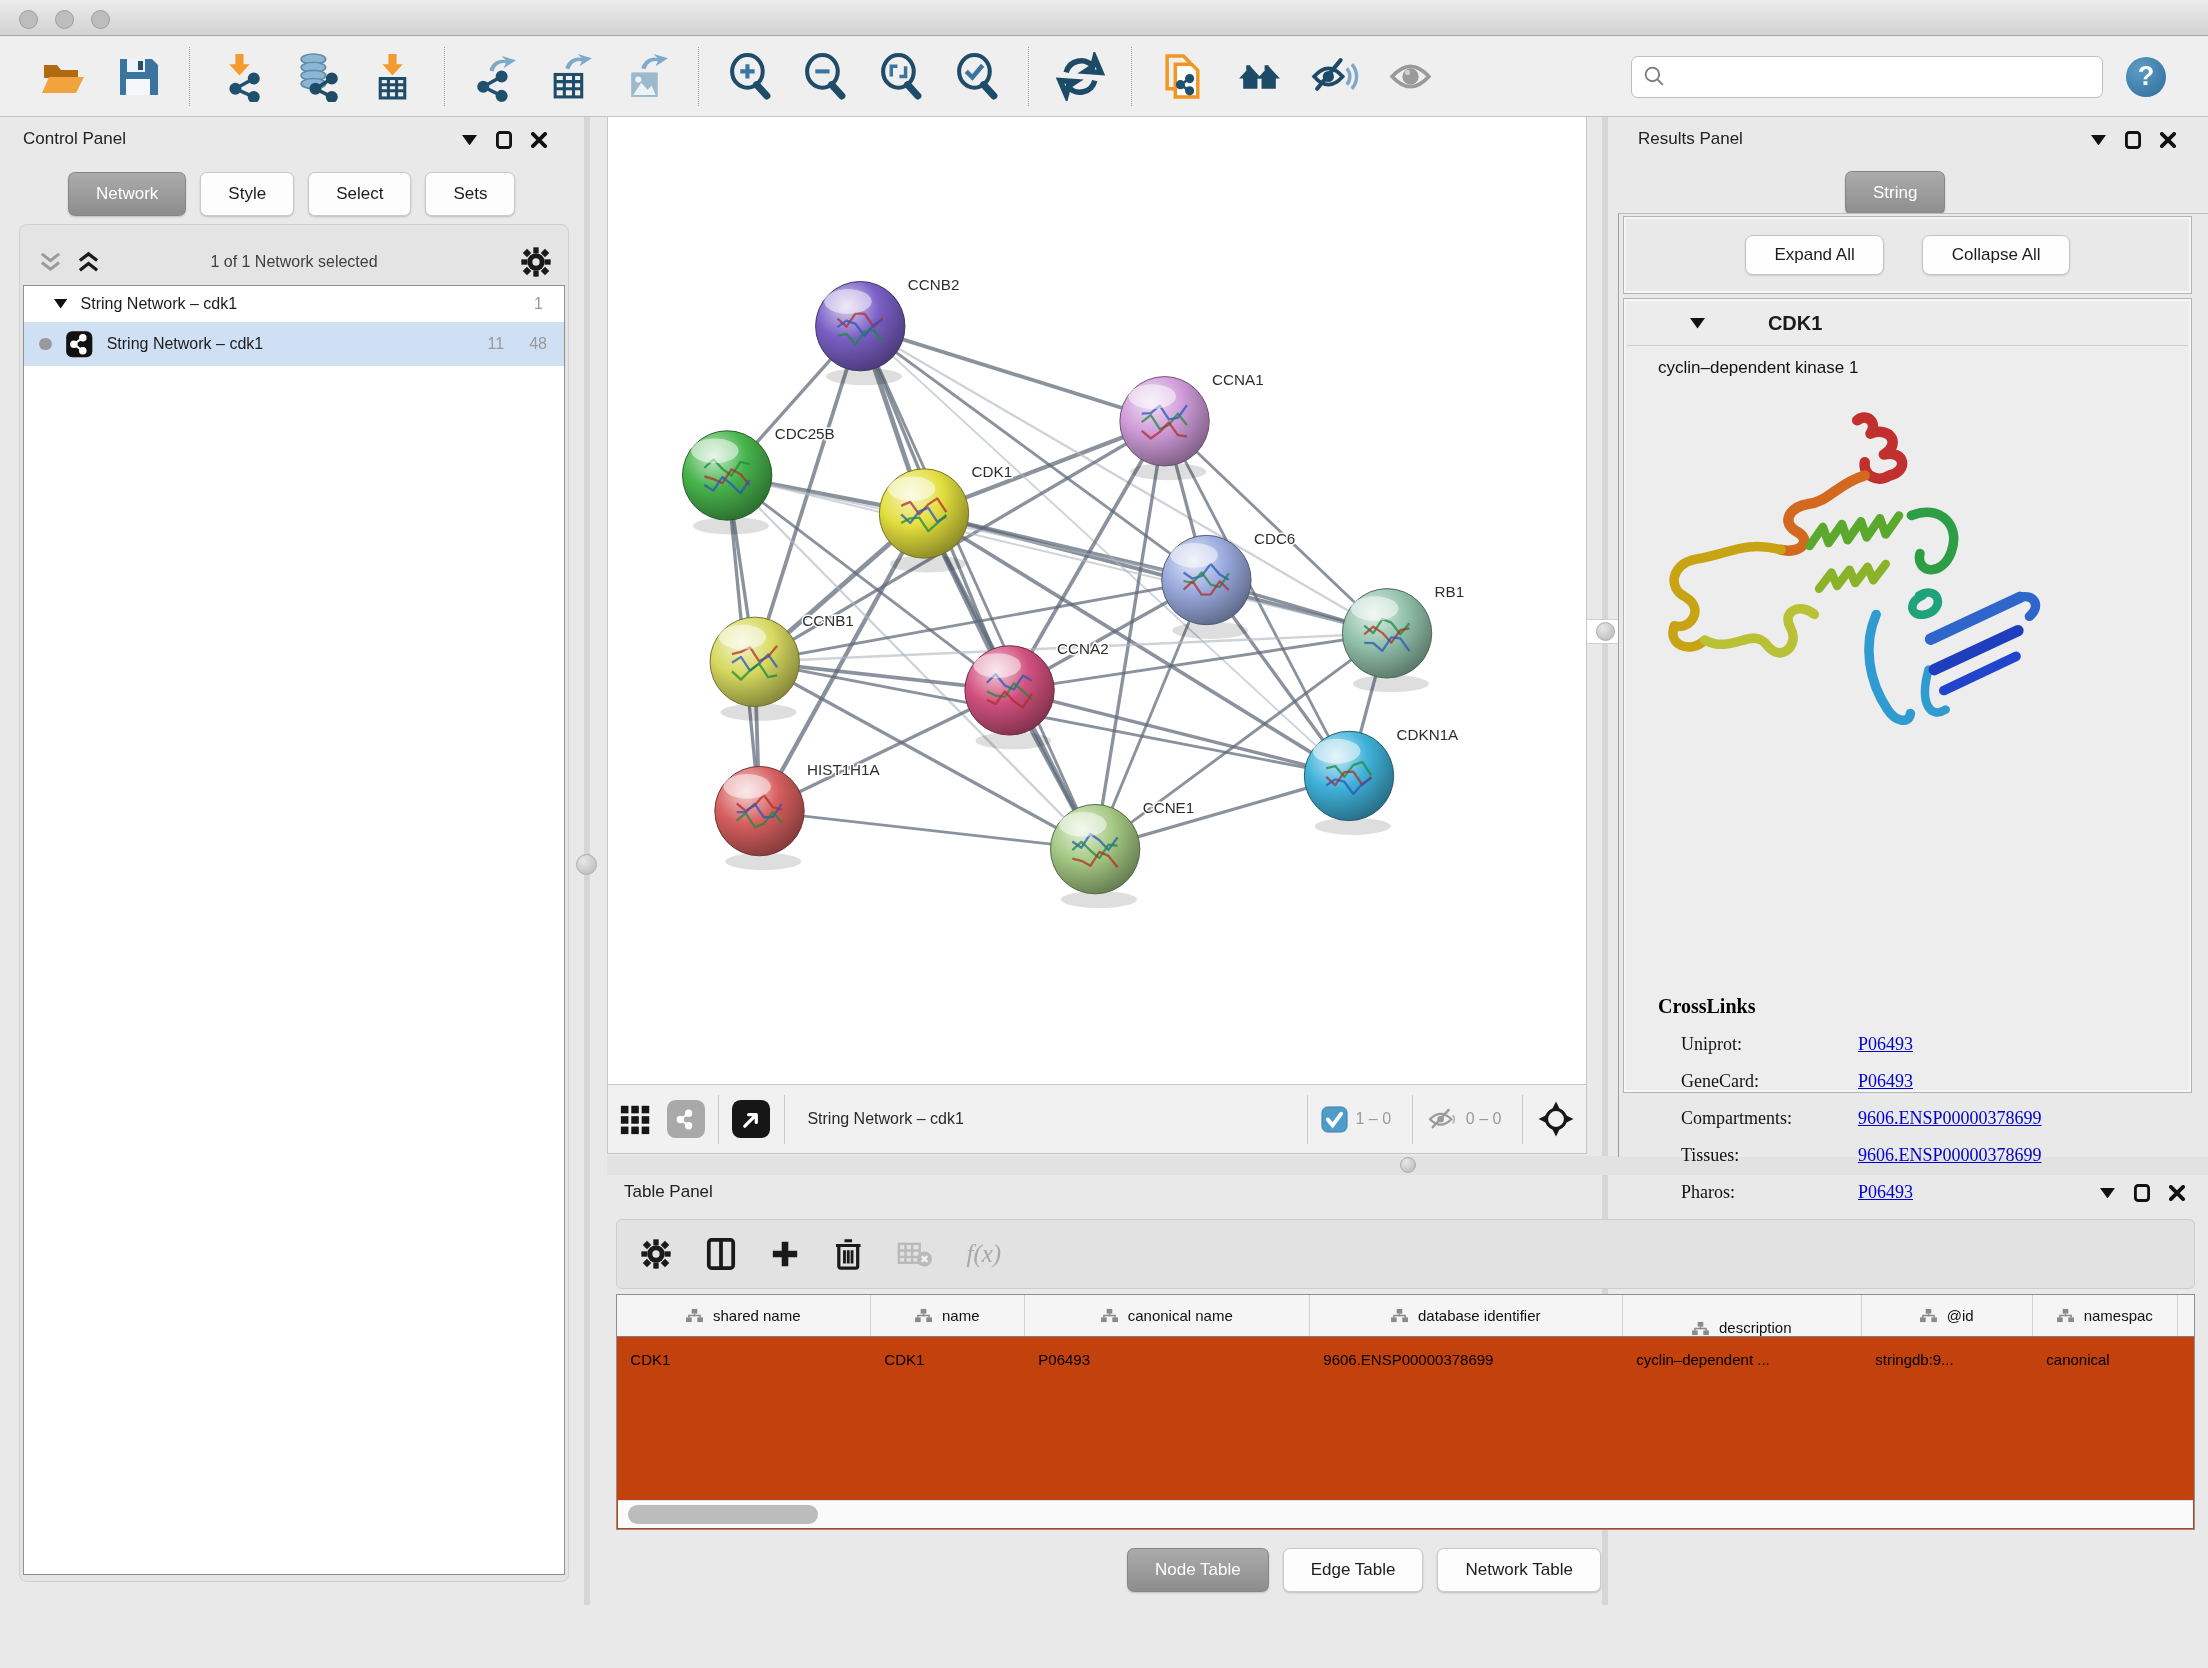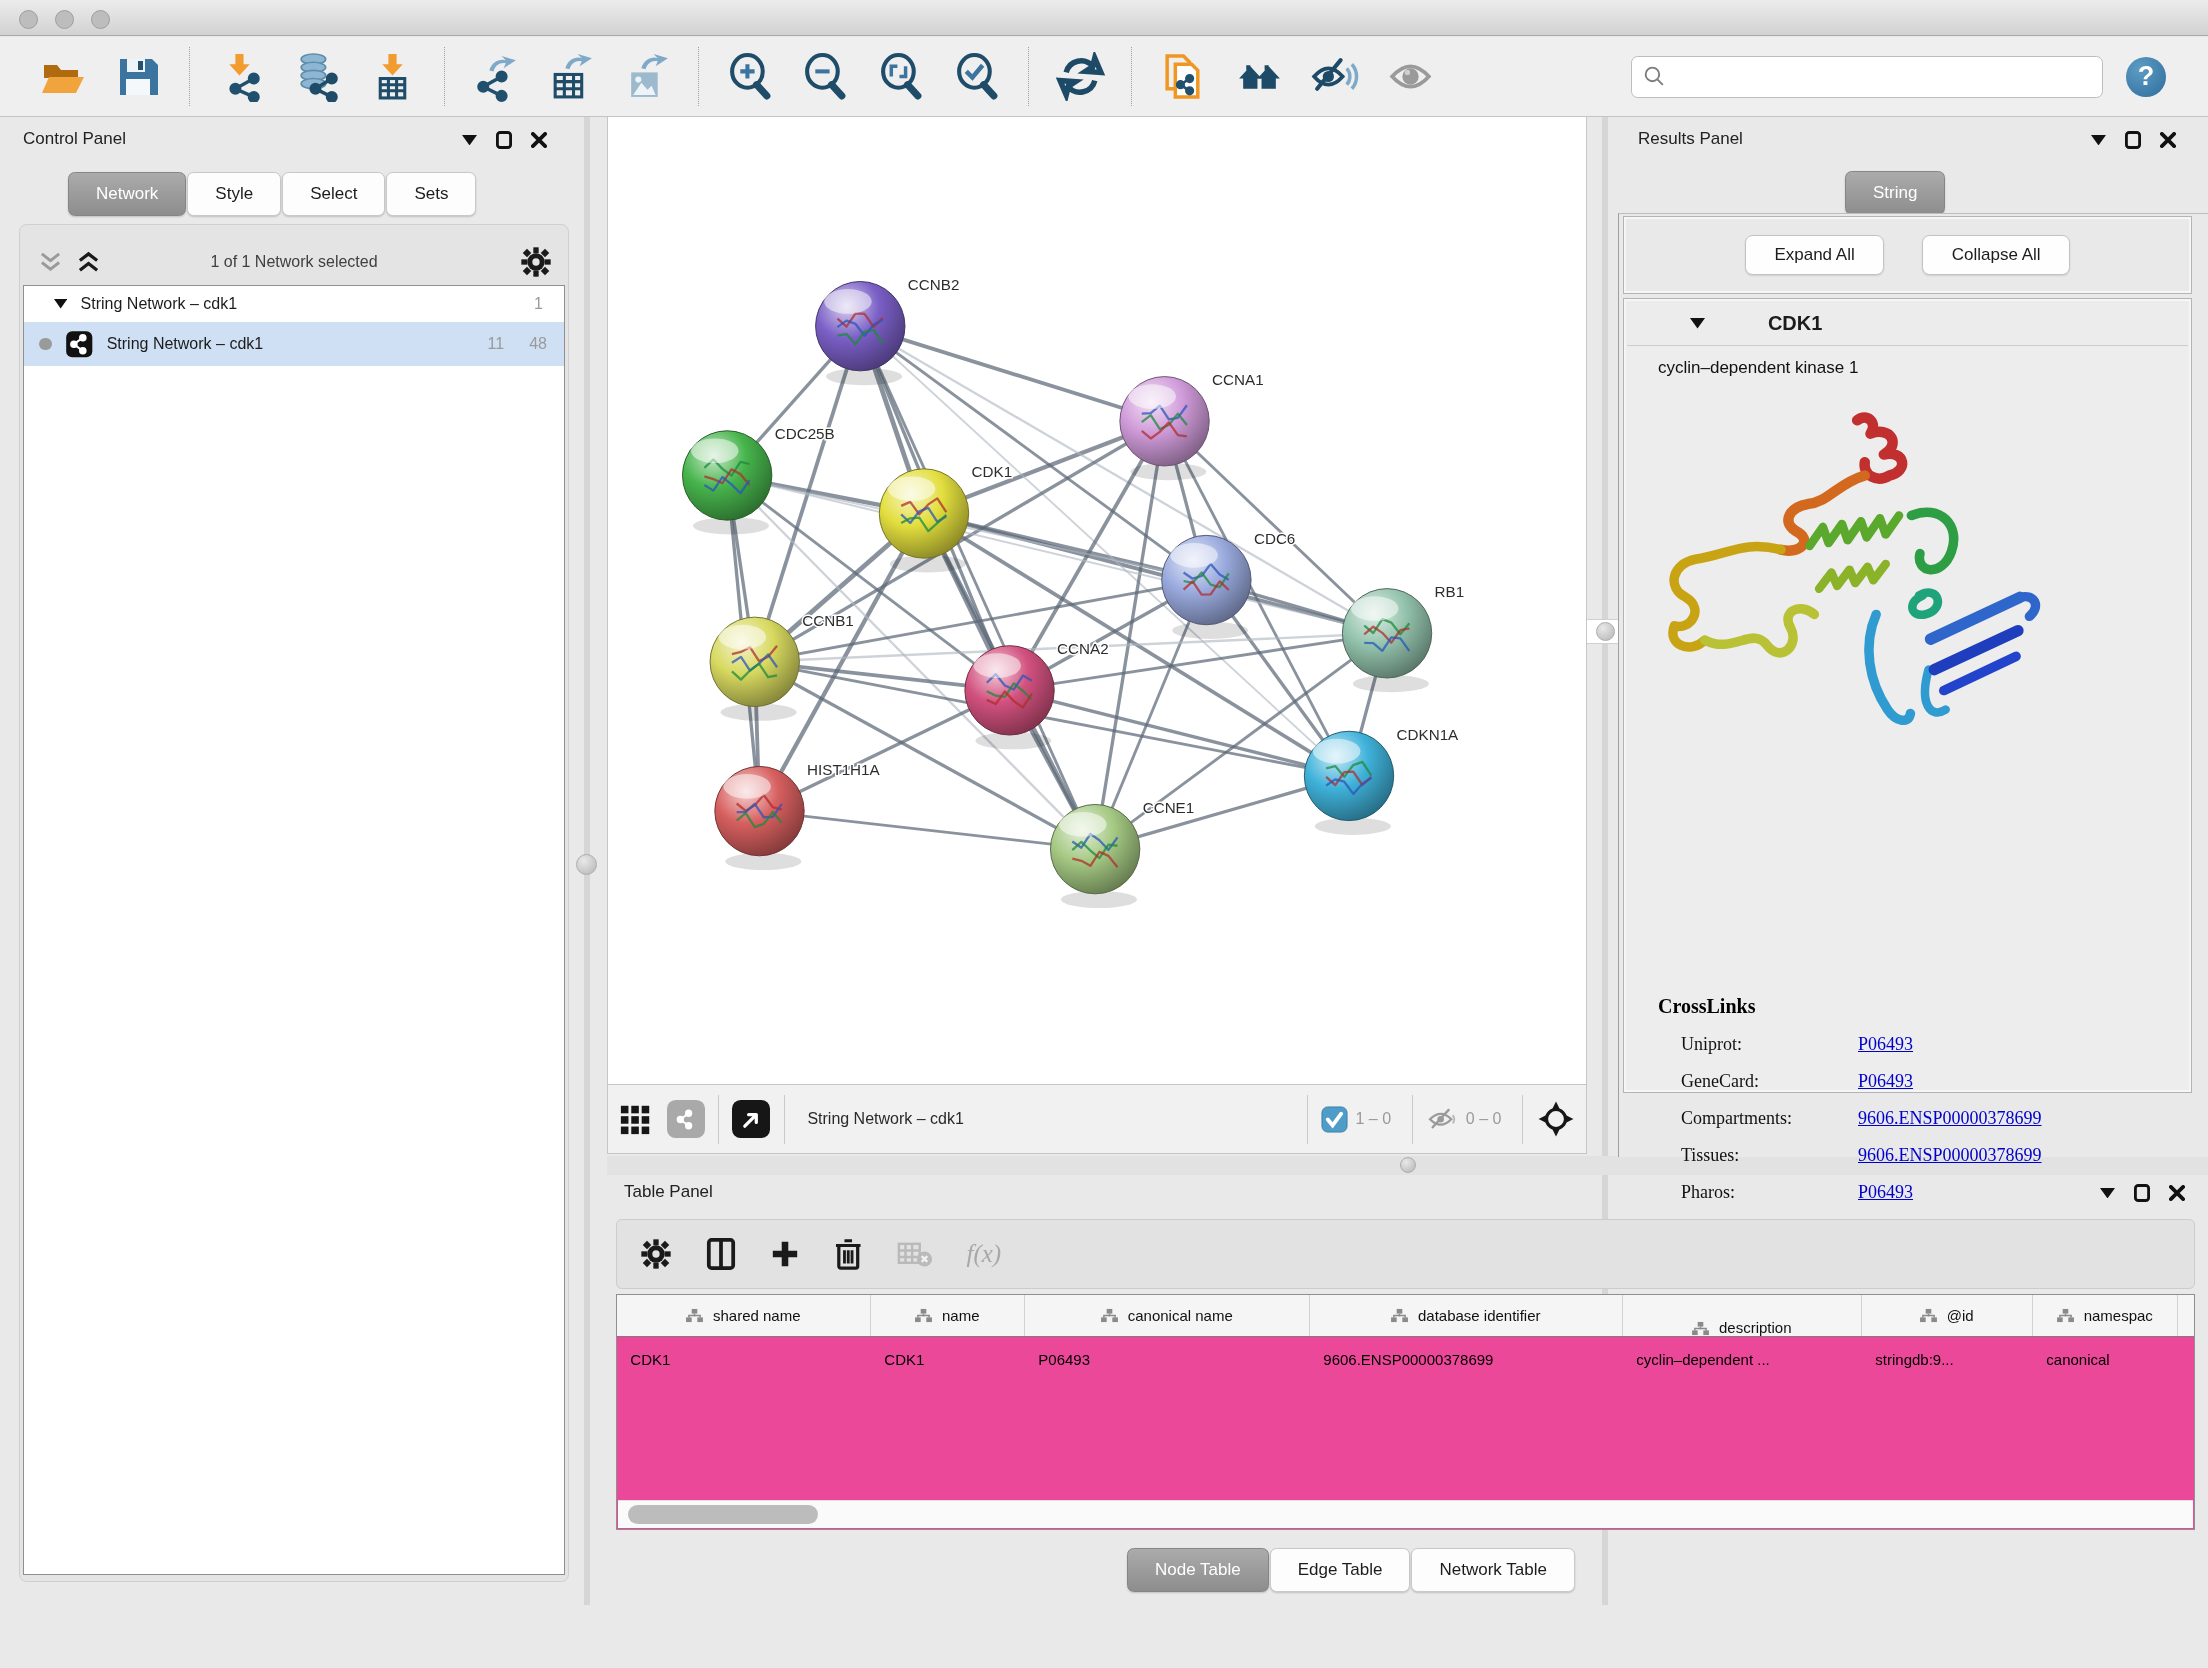--- a/index.html
+++ b/index.html
@@ -30,21 +30,21 @@
     background:radial-gradient(circle at 35% 30%,#5d9cc4,#2e6d9c);display:flex;
     align-items:center;justify-content:center;color:#fff;font-size:27px;font-weight:bold;}
 
   
   .panel-title{position:absolute;font-size:17px;color:#222;}
   .panel-ctrls{position:absolute;display:flex;align-items:center;gap:19px;}
 
   
   .cp-tabs{position:absolute;left:68px;top:172px;display:flex;}
   .tab{height:44px;padding:0 27px;background:#fdfdfd;border:1px solid #c9c9c9;border-radius:6.7px;
-    display:flex;align-items:center;font-size:17px;margin-right:1px;box-shadow:0 1px 1.9px rgba(0,0,0,.18);}
+    display:flex;align-items:center;font-size:17px;margin-right:14px;box-shadow:0 1px 1.9px rgba(0,0,0,.18);}
   .tab.selected{background:linear-gradient(#ababab,#8d8d8d);color:#fff;border-color:#868686;}
   .cp-inner{position:absolute;left:19px;top:224px;width:550px;height:1358px;background:#e4e4e4;
     border:1px solid #cfcfcf;border-radius:7.6px;}
   .cp-gearrow{position:absolute;left:23px;top:240px;width:542px;height:44px;display:flex;align-items:center;}
   .cp-summary{position:absolute;left:0;right:0;text-align:center;font-size:16px;color:#404040;}
   .cp-list{position:absolute;left:23px;top:285px;width:542px;height:1290px;background:#fff;
     border:1px solid #8f8f8f;}
   .tree-row{position:relative;display:flex;align-items:center;font-size:16px;}
   .tree-root{height:36px;padding-left:30px;}
   .tree-child{height:44px;background:#cfe0f4;padding-left:11.4px;}
@@ -84,21 +84,21 @@
     font-family:"Liberation Serif","DejaVu Serif",serif;}
   .cl-title{font-size:20px;font-weight:bold;color:#000;}
   .cl-row{display:flex;margin-top:16px;font-size:18px;}
   .cl-label{width:200px;padding-left:23px;color:#111;}
   .cl-link{color:#0000cc;text-decoration:underline;}
 
   
   .tp-toolbar{position:absolute;left:616px;top:1219px;width:1579px;height:70px;background:#e2e2e2;
     border:1px solid #cccccc;border-radius:5.7px;display:flex;align-items:center;padding:12px 23px;gap:34px;}
   .fx{font-family:"Liberation Serif","DejaVu Serif",serif;font-style:italic;font-size:25px;color:#a8a8a8;}
-  .tp-table{position:absolute;left:616px;top:1294px;width:1579px;height:236px;background:#ec4899;
+  .tp-table{position:absolute;left:616px;top:1294px;width:1579px;height:236px;background:#c2410c;
     border:1px solid #8f8f8f;overflow:hidden;}
   .th-row{display:flex;height:42px;background:#f5f5f5;border-bottom:1.9px solid #7d7d7d;}
   .th-cell{display:flex;align-items:center;justify-content:center;gap:9.5px;font-size:15px;color:#111;
     border-right:1px solid #d2d2d2;overflow:hidden;white-space:nowrap;flex:0 0 auto;}
   .td-row{display:flex;height:44px;}
   .td-cell{display:flex;align-items:center;padding-left:13.3px;font-size:15px;color:#000;
     overflow:hidden;white-space:nowrap;flex:0 0 auto;}
   .hscroll{position:absolute;left:1px;right:1px;bottom:1px;height:28.5px;background:#fafafa;
     border-top:1px solid #e0e0e0;}
   .hthumb{position:absolute;left:9.5px;top:4.8px;width:190px;height:19px;border-radius:9.5px;background:#bcbcbc;}

